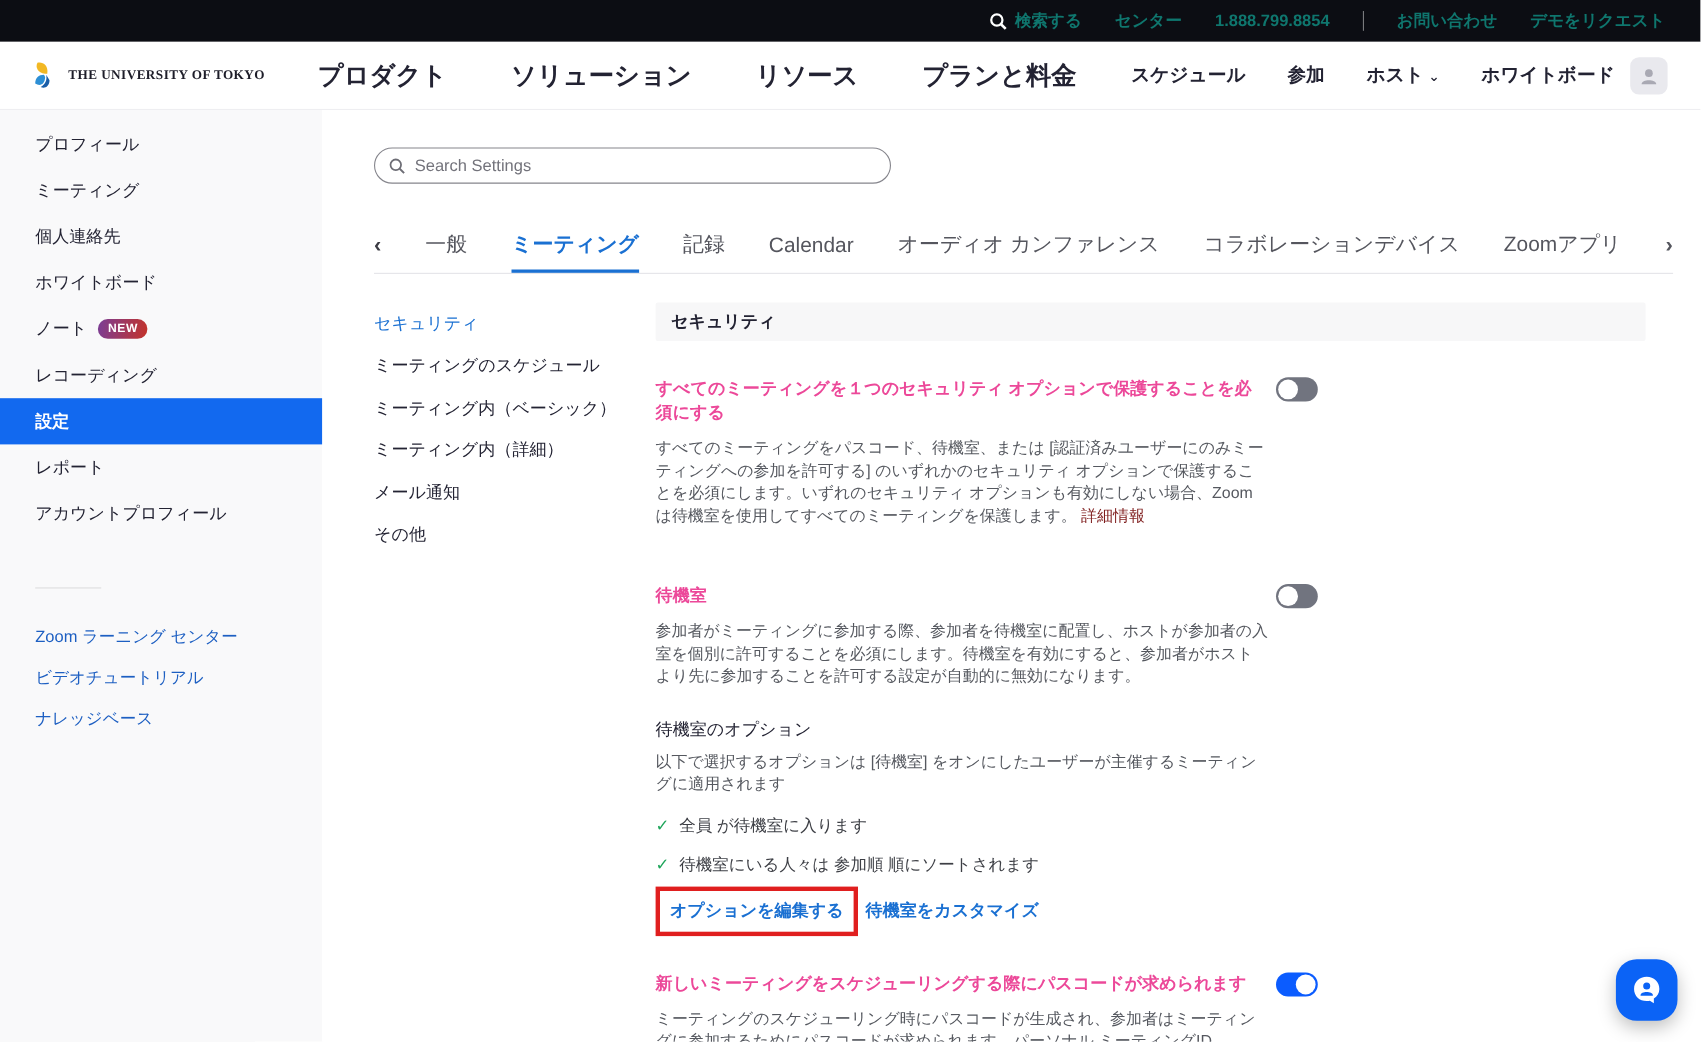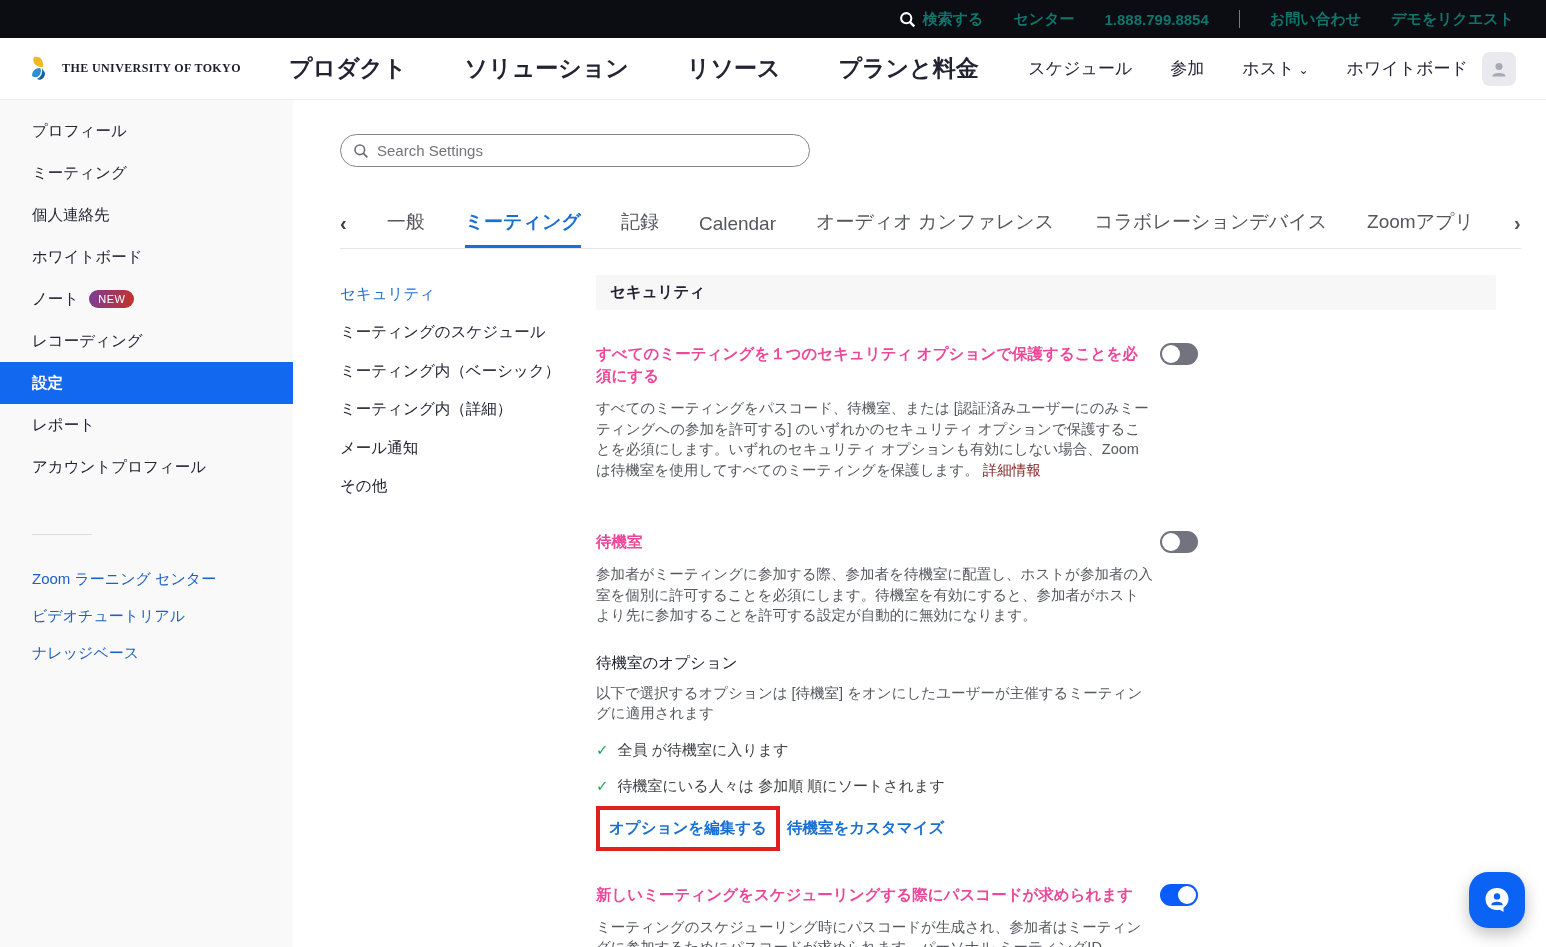--- a/index.html
+++ b/index.html
@@ -15,34 +15,34 @@
 
   
   .header { height:62px; background:#fff; display:flex; align-items:center;
     padding:0 30px 0 28px; border-bottom:1px solid #eeeef1; }
   .logo { display:flex; align-items:center; gap:7px; margin-right:48px; cursor:pointer; }
   .logo-text { font-family:"Liberation Serif","DejaVu Serif",serif; font-size:12px;
     font-weight:700; letter-spacing:.4px; color:#1d1d29; white-space:nowrap; }
   .mainnav { display:flex; gap:58px; font-size:23px; font-weight:600; }
   .mainnav a { color:#232333; text-decoration:none; }
   .rightnav { margin-left:auto; display:flex; align-items:flex-start; gap:38px;
-    font-size:17px; font-weight:400; }
+    font-size:17px; font-weight:700; }
   .rightnav a { color:#232333; text-decoration:none; display:flex; align-items:center; gap:4px;}
   .chev-down { font-size:12px; color:#232333; transform:translateY(1px); }
   .avatar { width:34px; height:34px; border-radius:8px; background:#e9e9ee;
     display:flex; align-items:center; justify-content:center; margin-left:14px; cursor:pointer;}
 
   
   .shell { display:flex; height:847px; }
   .sidebar { width:293px; background:#f9f9fa; padding-top:10px; flex-shrink:0; }
   .snav-item { height:42px; display:flex; align-items:center; padding-left:32px;
     font-size:15.5px; font-weight:500; cursor:pointer; gap:10px; }
   .snav-item.selected { background:#1269ef; color:#fff; font-weight:600; }
   .badge-new { background:linear-gradient(100deg,#7a3d96 0%,#c43329 100%);
-    color:#fff; font-size:11px; font-weight:400; padding:3px 9px; border-radius:10px;
+    color:#fff; font-size:11px; font-weight:700; padding:3px 9px; border-radius:10px;
     letter-spacing:.5px; }
   .side-div { width:60px; border-top:1px solid #ddddde; margin:46px 0 26px 32px; }
   .side-link { height:37px; display:flex; align-items:center; padding-left:32px;
     font-size:15px; font-weight:500; color:#1d5fc2; cursor:pointer; }
 
   .main { flex:1; padding:34px 50px 0 47px; background:#fff; position:relative; }
 
   
   .searchbox { width:470px; height:33px; border:1px solid #85858c; border-radius:17px;
     display:flex; align-items:center; padding:0 12px 0 12px; gap:8px; background:#fff; }

